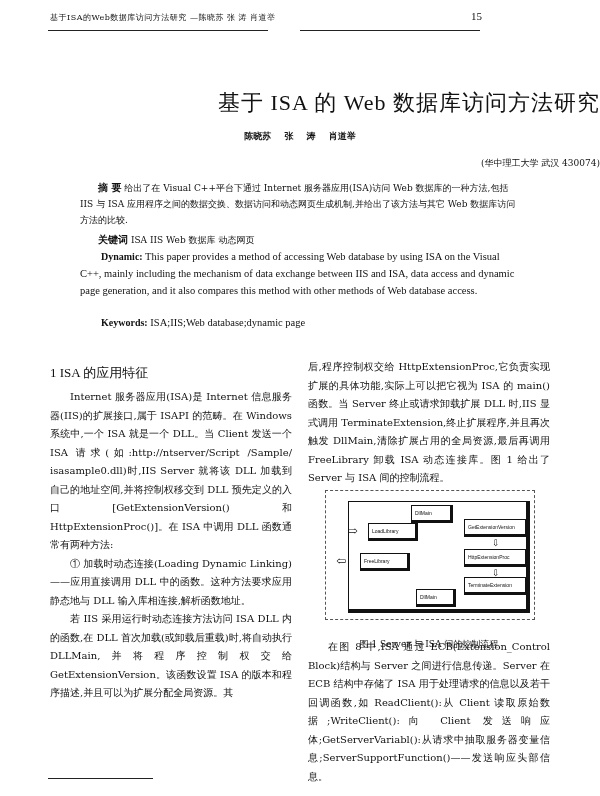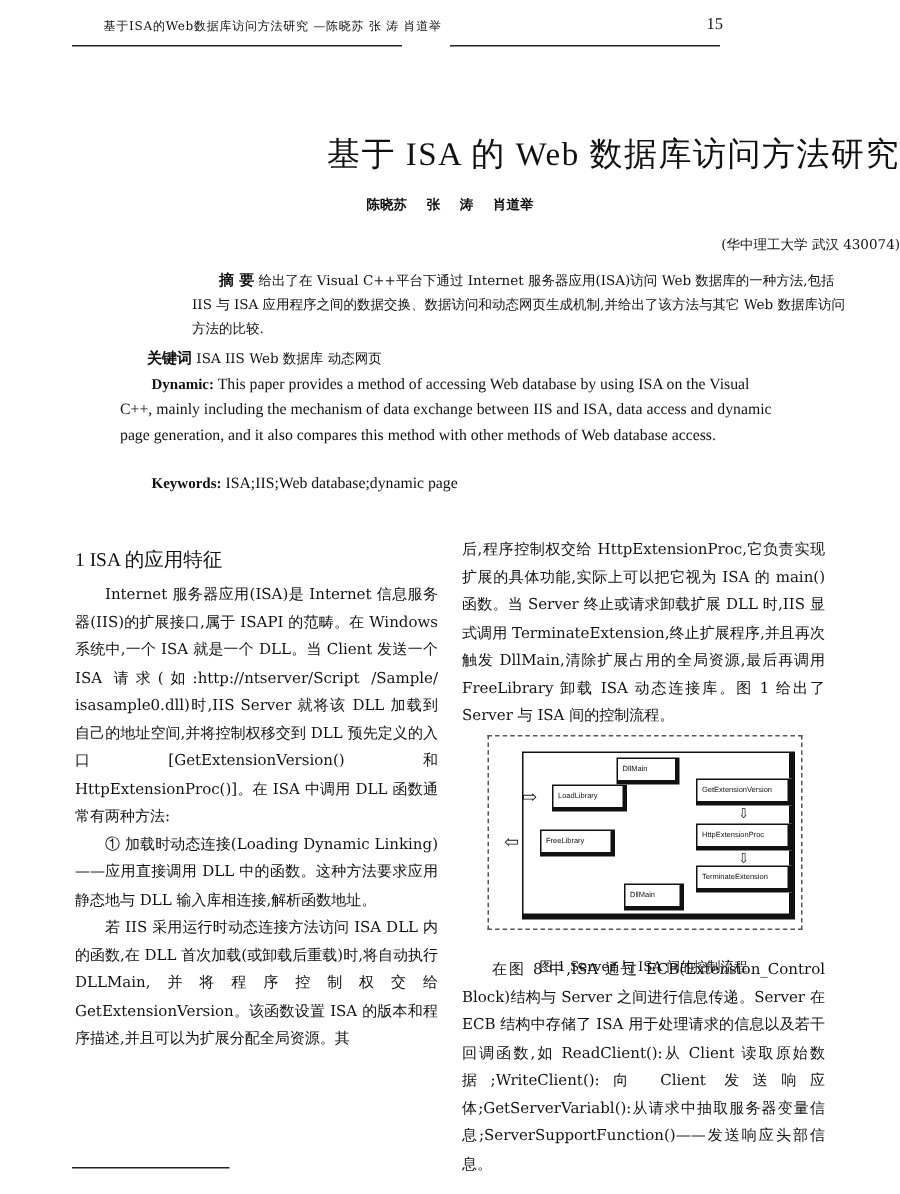--- a/index.html
+++ b/index.html
@@ -1,25 +1,25 @@
 <!DOCTYPE html>
 <html><head>
 <meta charset="utf-8">
 <style>
   * { margin:0; padding:0; box-sizing:border-box; }
   body { width:600px; height:796px; background:#fff; color:#111; font-family:"DejaVu Serif", serif; position:relative; overflow:hidden; }
-  .running-head { position:absolute; top:12px; left:50px; font-size:8px; letter-spacing:0.5px;margin-left:19px; }
+  .running-head { position:absolute; top:12px; left:50px; font-size:8px; letter-spacing:0.5px; }
   .page-num { position:absolute; top:10px; right:118px; font-size:11px; font-family:"Liberation Serif", serif; }
   .head-rule { position:absolute; top:30px; height:1px; background:#222; }
   .title { position:absolute; top:88px; left:0; width:600px; text-align:right; font-size:22px; font-family:"Liberation Serif", serif; letter-spacing:1px; }
   .authors { position:absolute; top:130px; left:0; width:600px; text-align:center; font-size:9px; font-weight:bold; word-spacing:10px; }
   .affil { position:absolute; top:157px; left:0; width:600px; text-align:right; font-size:9px; }
   .abs { position:absolute; left:80px; width:440px; font-size:9px; line-height:16px; }
   .abs b { font-size:10px; }
-  .abs-cn { top:180px; text-indent:0;margin-left:48px; }
+  .abs-cn { top:180px; text-indent:0; }
   .kw-cn { top:232px; }
   .abs-en { top:248px; font-family:"Liberation Serif", serif; font-size:10.5px; line-height:17px; }
   .kw-en { top:315px; font-family:"Liberation Serif", serif; font-size:10.5px; }
   .col { position:absolute; width:242px; font-size:10px; line-height:18.5px; text-align:justify; }
   .col-left { left:50px; top:388px; }
   .col-right { left:308px; top:358px; }
   .sec-head { position:absolute; left:50px; top:364px; font-size:13px; font-family:"Liberation Serif", serif; }
   .p { text-indent:2em; }
   .figure { position:absolute; left:325px; top:490px; width:210px; height:130px; border:1px dashed #555; }
   .fig-inner { position:absolute; left:22px; top:10px; width:182px; height:112px; border:1px solid #111; border-right:4px solid #111; border-bottom:4px solid #111; }

